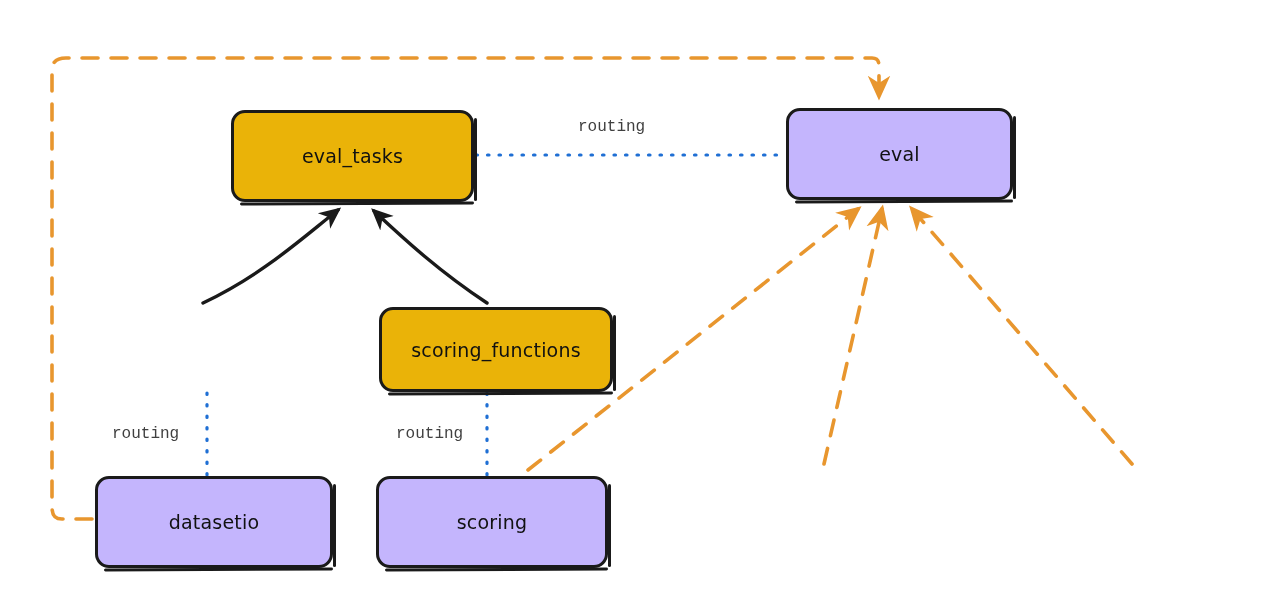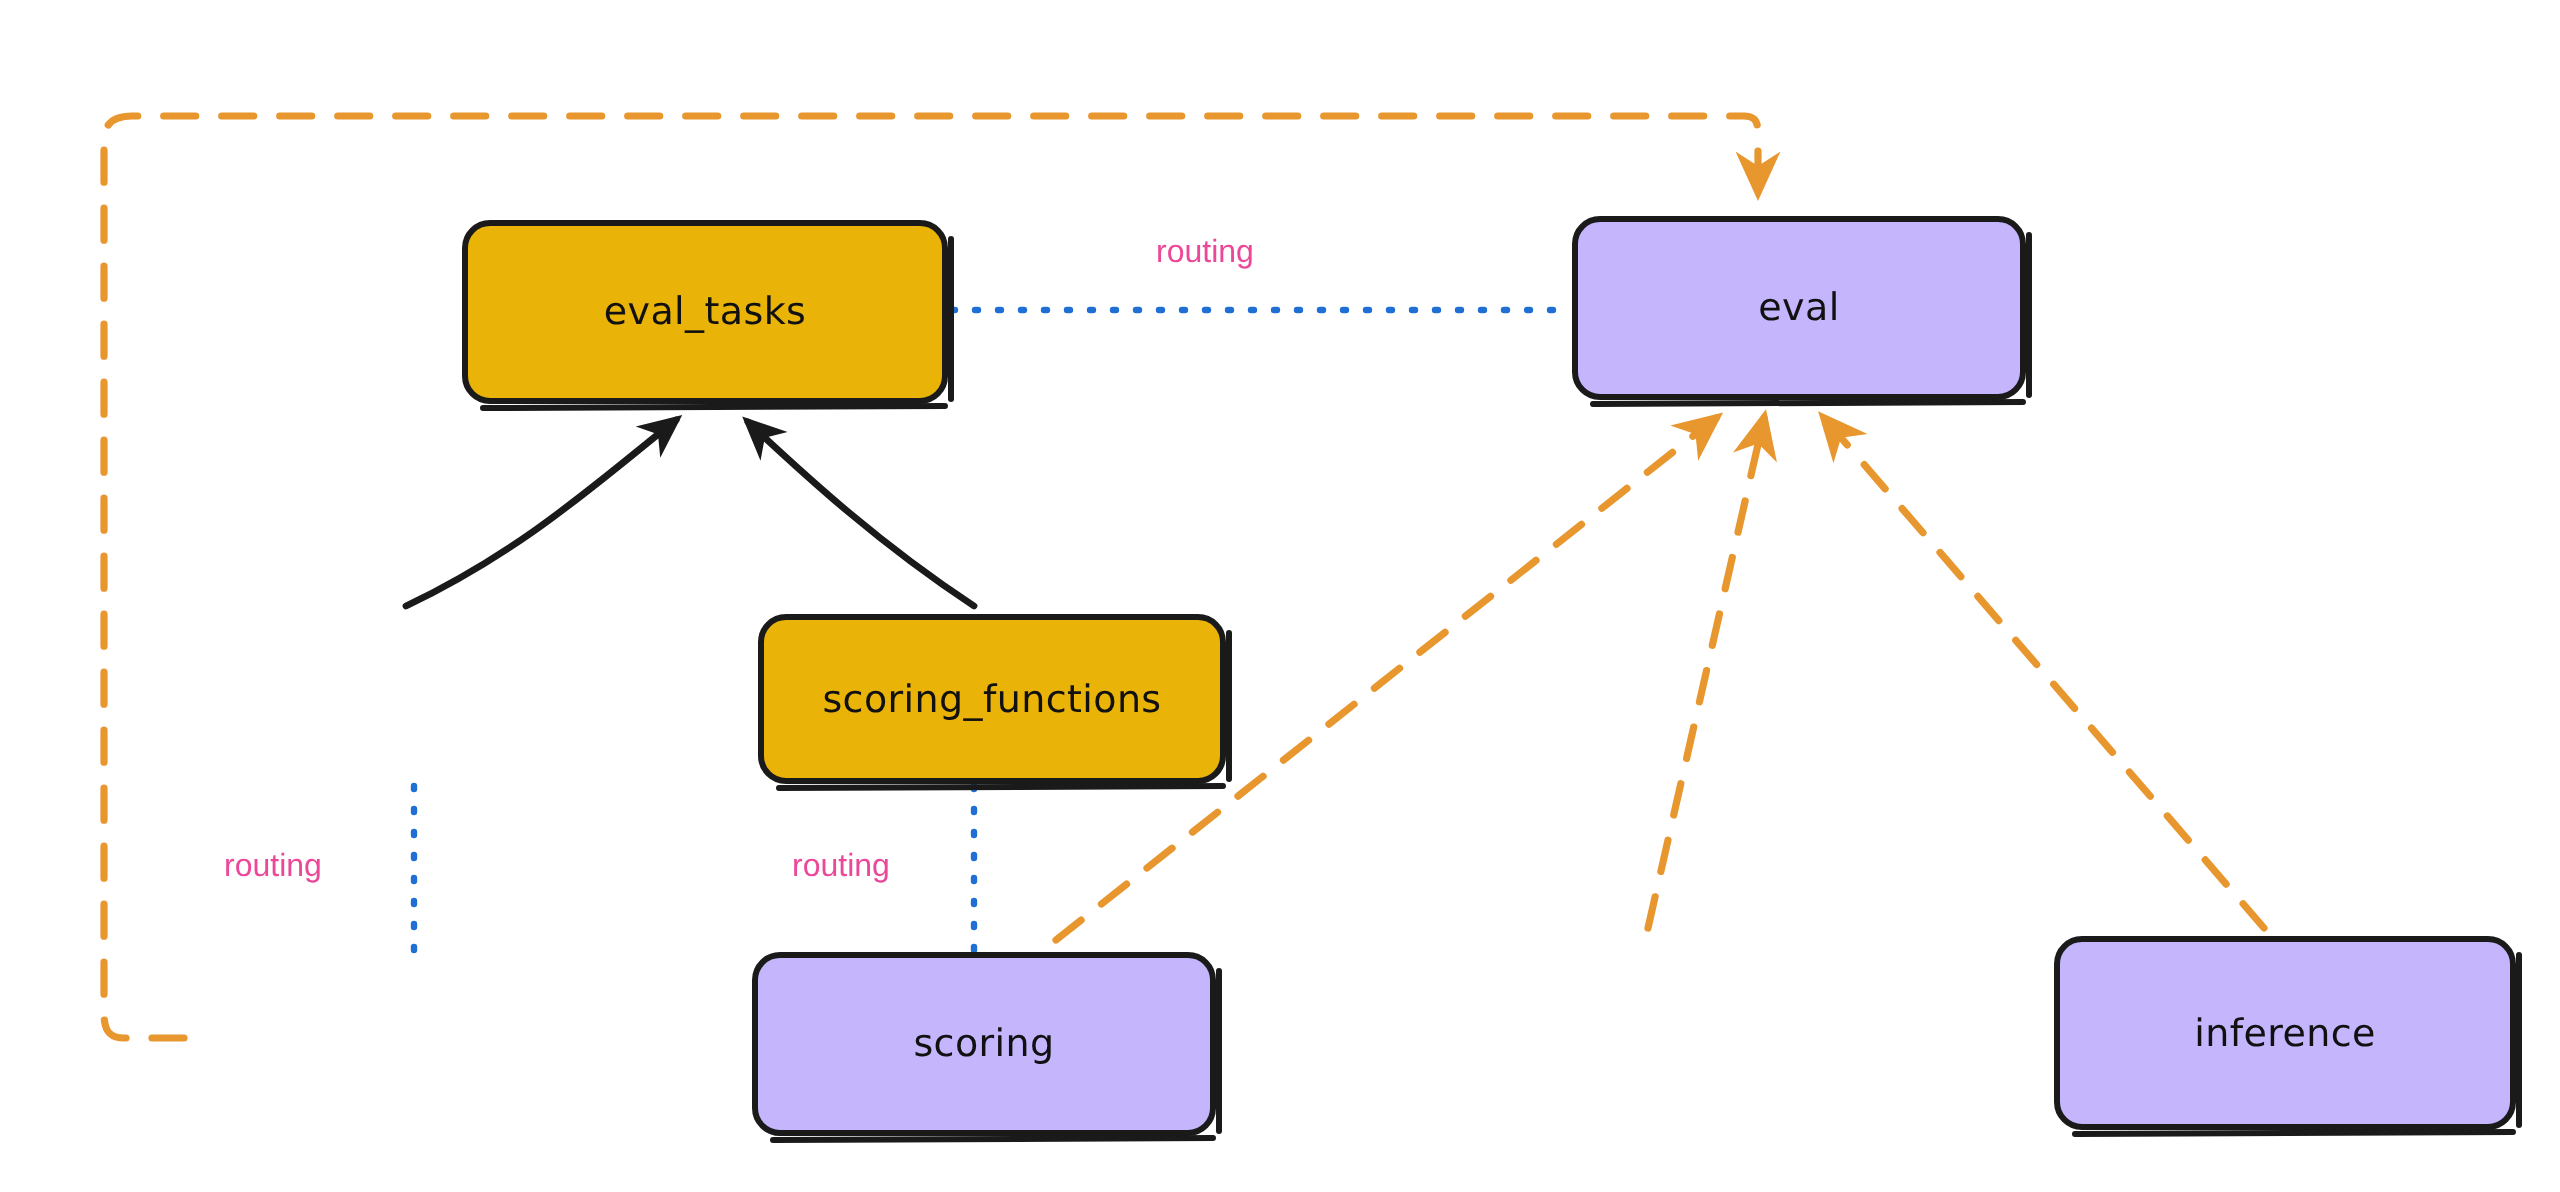--- a/index.html
+++ b/index.html
@@ -57,23 +57,23 @@
     right: -6px;
     width: 3px;
     background: #1a1a1a;
     border-radius: 3px;
   }
   .node.blue  { background: #eab308; }
   .node.green { background: #c4b5fd; }
 
   .edge-label {
     position: absolute;
-    font-family: Liberation Sans, sans-serif;
+    font-family: Liberation Mono, monospace;
     font-size: 16px;
-    color: #ec4899;
+    color: #404040;
     white-space: nowrap;
     z-index: 4;
   }
 </style>
 </head>
 <body>
 
 <div id="canvas">
 
   <svg class="layer" viewBox="0 0 1280 596" xmlns="http://www.w3.org/2000/svg">
@@ -130,29 +130,29 @@
 
   <div class="node green" style="left:786px; top:108px; width:227px; height:92px;">
     <span>eval</span>
   </div>
 
 
   <div class="node blue" style="left:379px; top:307px; width:234px; height:85px;">
     <span>scoring_functions</span>
   </div>
 
+  <div class="node green" style="left:95px; top:476px; width:238px; height:92px;">
+    <span>datasetio</span>
+  </div>
 
   <div class="node green" style="left:376px; top:476px; width:232px; height:92px;">
     <span>scoring</span>
   </div>
 
 
-  <div class="node green" style="left:1027px; top:468px; width:231px; height:97px;">
-    <span>inference</span>
-  </div>
 
   <div class="edge-label" style="left:578px; top:118px;">routing</div>
 
   <div class="edge-label" style="left:112px; top:425px;">routing</div>
 
   <div class="edge-label" style="left:396px; top:425px;">routing</div>
 
 </div>
 
 </body></html>

